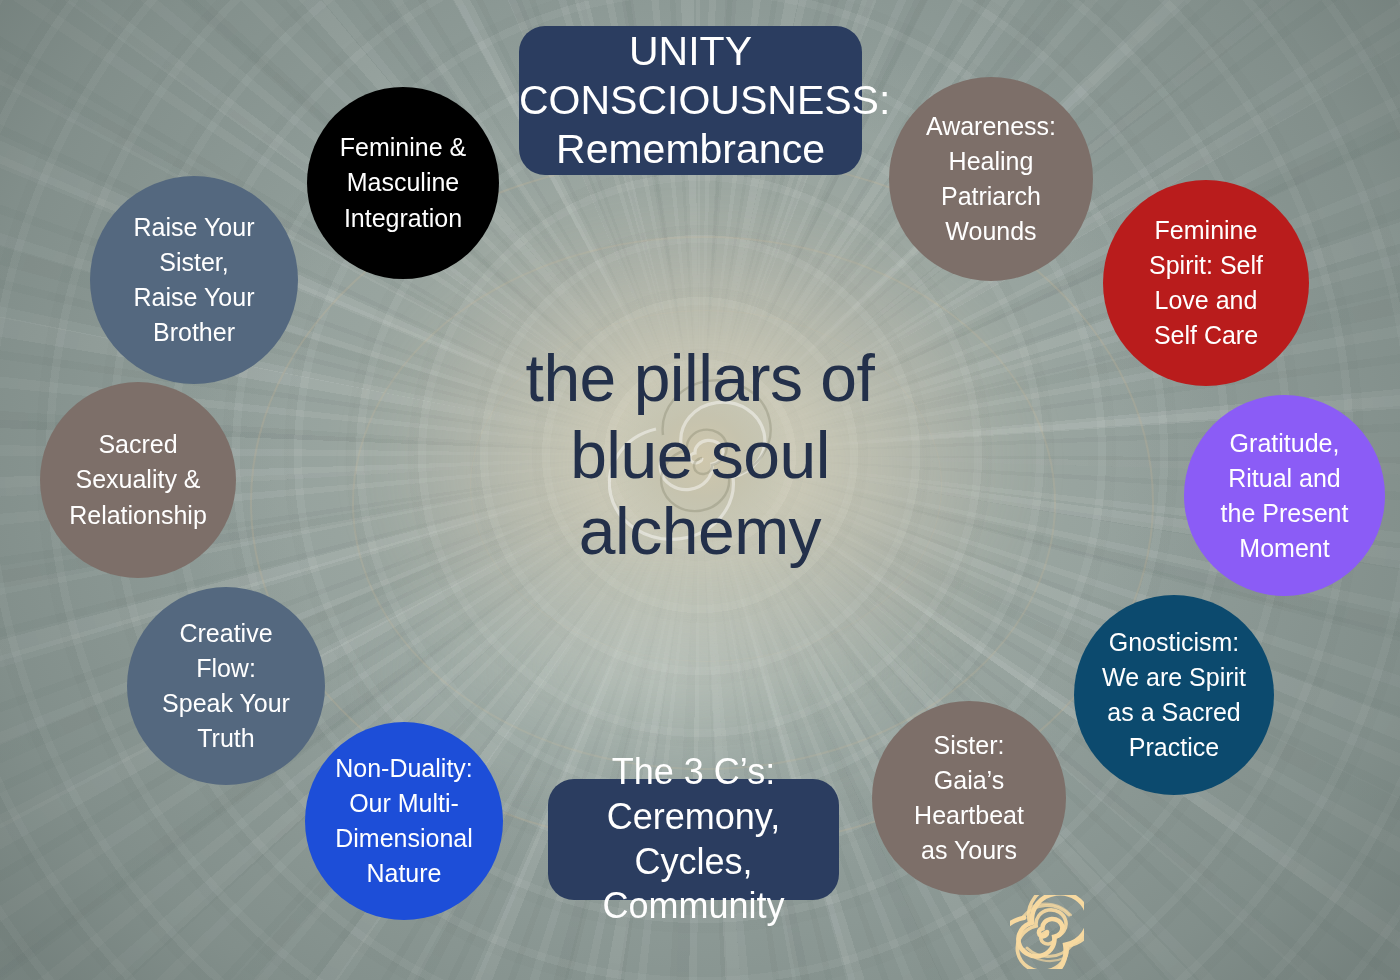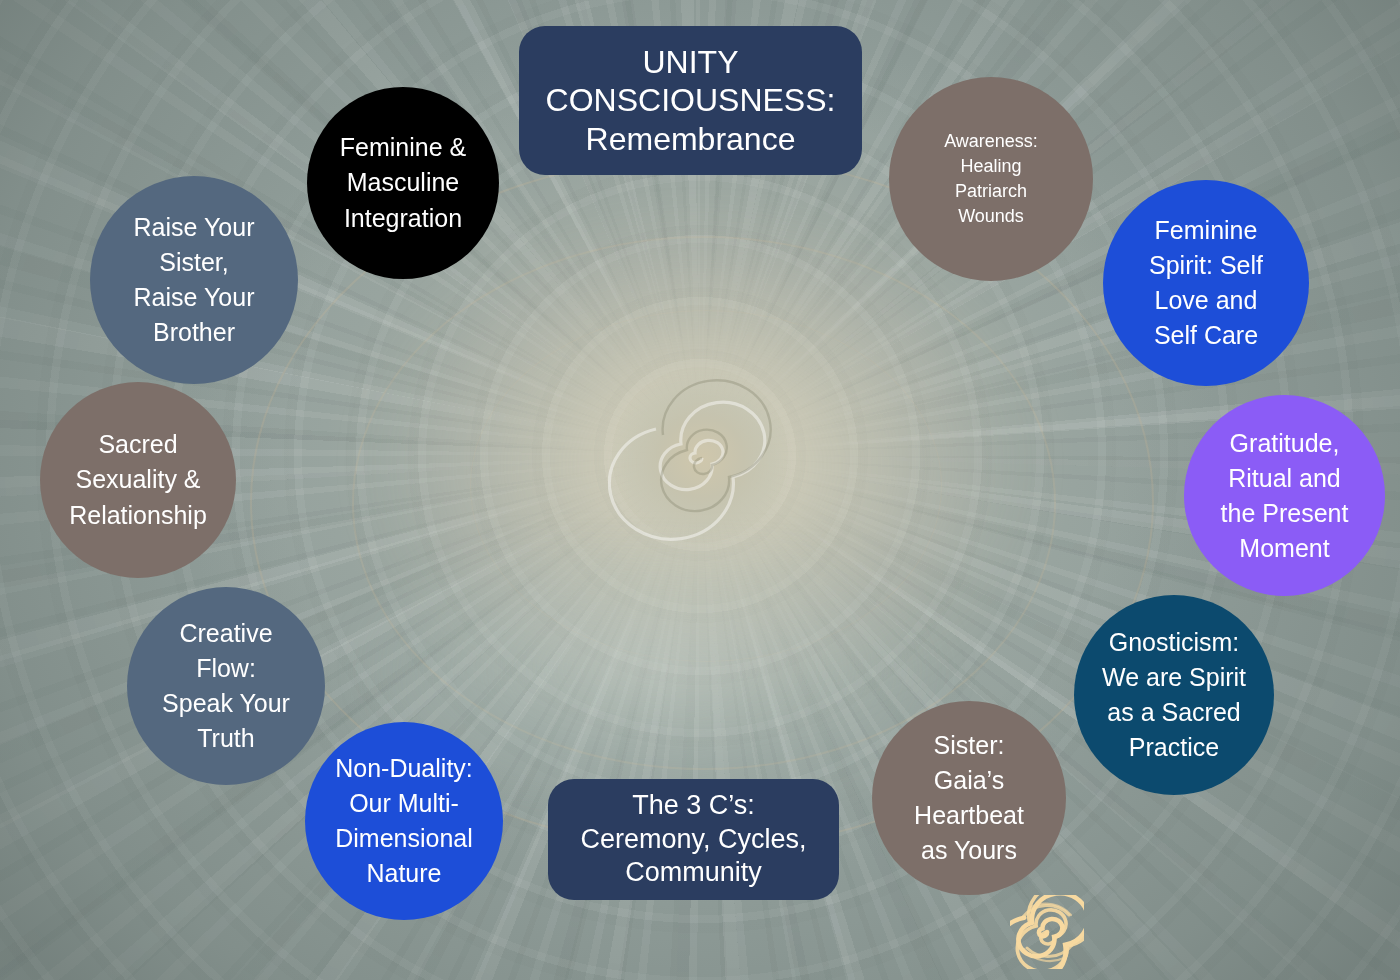--- a/index.html
+++ b/index.html
@@ -169,37 +169,40 @@
         </radialGradient>
       </defs>
       <ellipse cx="94" cy="90" rx="92" ry="88" fill="url(#coreGrad)"></ellipse>
       <path d="M94 90 m0 0 a6 5 0 1 1 -7 -5 a14 12 0 1 1 17 11 a26 23 0 1 1 -31 -20 a42 38 0 1 1 52 33 a62 56 0 1 1 -77 -48" fill="none" stroke="rgba(255,255,255,0.45)" stroke-width="3.2"></path>
       <path d="M94 90 m0 0 a9 8 0 1 0 10 7 a20 18 0 1 0 -25 -15 a34 31 0 1 0 42 27 a54 49 0 1 0 -66 -42" fill="none" stroke="rgba(120,118,96,0.30)" stroke-width="2.4"></path>
     </svg>
   </div>
 
   <div class="bg-layer bg-vignette"></div>
 
+  <div class="center-title">the pillars of
+blue soul
+alchemy</div>
 
   <div id="bubble-container">
-      <div class="bubble pill" style="left: 519px; top: 26px; width: 343px; height: 149px; background: rgb(43, 61, 96);"><span style="font-size: 32px; line-height: 1.2;">UNITY
+      <div class="bubble pill" style="left: 519px; top: 26px; width: 343px; height: 149px; background: rgb(43, 61, 96);"><span style="font-size: 41px; line-height: 1.2;">UNITY
 CONSCIOUSNESS:
 Remembrance</span></div>
       <div class="bubble circle" style="left: 307px; top: 87px; width: 192px; height: 192px; background: #000000;"><span style="font-size: 25px; line-height: 1.42;">Feminine &amp;
 Masculine
 Integration</span></div>
-      <div class="bubble circle" style="left: 889px; top: 77px; width: 204px; height: 204px; background: rgb(125, 111, 105);"><span style="font-size: 18px; line-height: 1.4;">Awareness:
+      <div class="bubble circle" style="left: 889px; top: 77px; width: 204px; height: 204px; background: rgb(125, 111, 105);"><span style="font-size: 25px; line-height: 1.4;">Awareness:
 Healing
 Patriarch
 Wounds</span></div>
       <div class="bubble circle" style="left: 90px; top: 176px; width: 208px; height: 208px; background: rgb(84, 104, 127);"><span style="font-size: 25px; line-height: 1.4;">Raise Your
 Sister,
 Raise Your
 Brother</span></div>
-      <div class="bubble circle" style="left: 1103px; top: 180px; width: 206px; height: 206px; background: #1d4ed8;"><span style="font-size: 25px; line-height: 1.4;">Feminine
+      <div class="bubble circle" style="left: 1103px; top: 180px; width: 206px; height: 206px; background: #b91c1c;"><span style="font-size: 25px; line-height: 1.4;">Feminine
 Spirit: Self
 Love and
 Self Care</span></div>
       <div class="bubble circle" style="left: 40px; top: 382px; width: 196px; height: 196px; background: rgb(125, 111, 105);"><span style="font-size: 25px; line-height: 1.42;">Sacred
 Sexuality &amp;
 Relationship</span></div>
       <div class="bubble circle" style="left: 1184px; top: 395px; width: 201px; height: 201px; background: #8b5cf6;"><span style="font-size: 25px; line-height: 1.4;">Gratitude,
 Ritual and
 the Present
 Moment</span></div>
@@ -212,21 +215,21 @@
 as a Sacred
 Practice</span></div>
       <div class="bubble circle" style="left: 305px; top: 722px; width: 198px; height: 198px; background: #1d4ed8;"><span style="font-size: 25px; line-height: 1.4;">Non-Duality:
 Our Multi-
 Dimensional
 Nature</span></div>
       <div class="bubble circle" style="left: 872px; top: 701px; width: 194px; height: 194px; background: rgb(125, 111, 105);"><span style="font-size: 25px; line-height: 1.4;">Sister:
 Gaia’s
 Heartbeat
 as Yours</span></div>
-      <div class="bubble pill" style="left: 548px; top: 779px; width: 291px; height: 121px; background: rgb(43, 61, 96);"><span style="font-size: 27px; line-height: 1.24;">The 3 C’s:
+      <div class="bubble pill" style="left: 548px; top: 779px; width: 291px; height: 121px; background: rgb(43, 61, 96);"><span style="font-size: 36px; line-height: 1.24;">The 3 C’s:
 Ceremony, Cycles,
 Community</span></div>
     </div>
 
   <div class="logo-wrap">
     <div class="logo-mark">
       <svg viewBox="0 0 74 74" width="74" height="74" aria-hidden="true">
         <g fill="none" stroke="#f7d9a0" stroke-linecap="round">
           <path d="M37 37 a4 4 0 1 1 -4.6 -3.6 a10 9 0 1 1 11.8 8.4 a18 17 0 1 1 -22 -14 a28 26 0 1 1 33 22 a35 33 0 1 1 -41 -27" stroke-width="4.6"></path>
           <path d="M37 37 a7 6 0 1 0 7.8 5.4 a15 14 0 1 0 -18.6 -11.4 a25 23 0 1 0 31 20 a33 31 0 1 0 -38 -25" stroke-width="3.6" opacity="0.92"></path>

